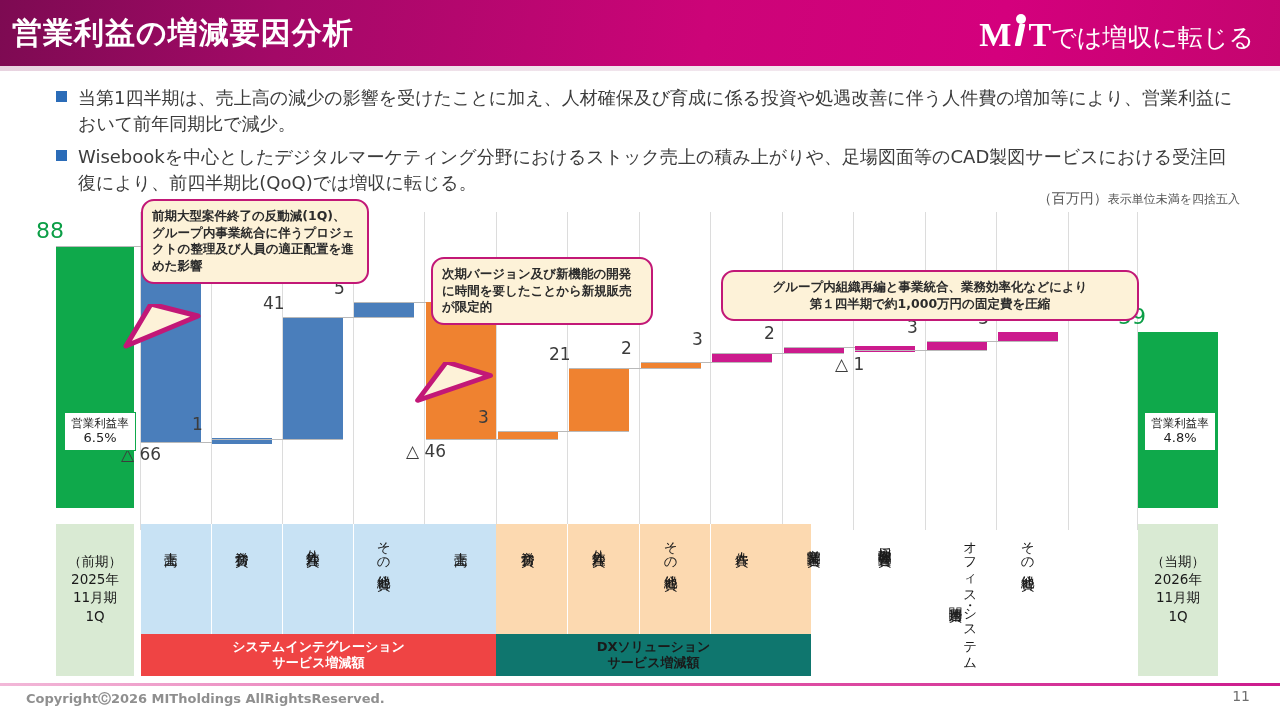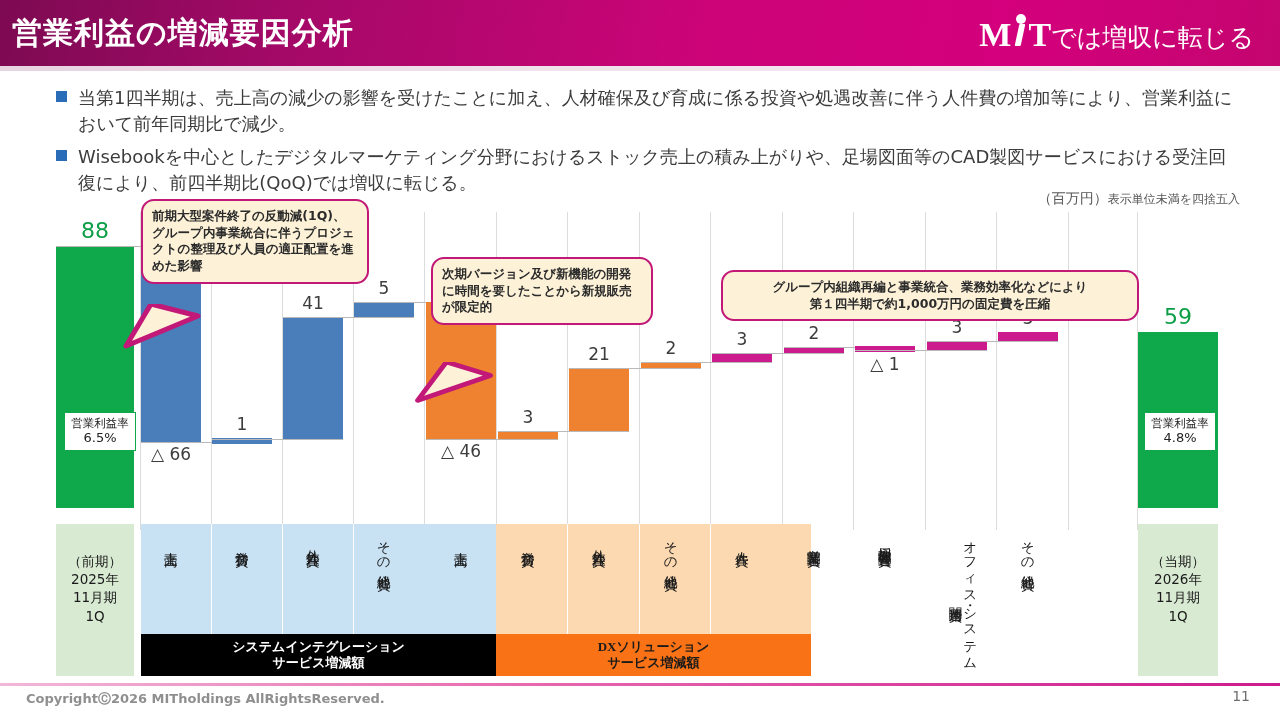--- a/index.html
+++ b/index.html
@@ -71,21 +71,21 @@
 
   .bar { position: absolute; }
   .bar-green   { background: #0fa94b; }
   .bar-blue    { background: #4a7ebb; }
   .bar-orange  { background: #ef8230; }
   .bar-magenta { background: #cc1b8d; }
 
   .connector { position: absolute; height: 1px; background: #b9b9b9; }
 
   .val-label {
-    position: absolute; font-size: 17px; color: #3c3c3c; text-align: center;
+    position: absolute; font-size: 17px; color: #3c3c3c; text-align: left;
     font-family: "DejaVu Sans", sans-serif; white-space: nowrap;
   }
   .val-total { font-size: 22px; color: #0b9e46; font-weight: normal; }
 
   .margin-box {
     position: absolute; background: #ffffff; border: 1px solid #0fa94b;
     font-size: 11.5px; line-height: 1.25; text-align: center; color: #222;
     padding: 3px 4px; font-family: "DejaVu Sans", sans-serif; white-space: nowrap;
   }
 
@@ -104,22 +104,22 @@
   .cat-bg { position: absolute; top: 0; height: 152px; }
   .cat-bg-green { background: #d9ead3; }
   .cat-bg-blue  { background: #c8e2f4; height: 110px; }
   .cat-bg-orange{ background: #fcd9b0; height: 110px; }
   .group-bar {
     position: absolute; top: 110px; height: 42px;
     display: flex; align-items: center; justify-content: center;
     text-align: center; font-size: 13px; font-weight: bold; line-height: 1.2;
     font-family: "DejaVu Sans", sans-serif;
   }
-  .group-blue { background: #000000; color: #ffffff; }
-  .group-orange { background: #f97316; color: #1a1a1a; font-family: Liberation Serif, serif; }
+  .group-blue { background: #ef4444; color: #ffffff; }
+  .group-orange { background: #0f766e; color: #1a1a1a; }
 
   .cat-label {
     position: absolute; text-align: center; font-size: 13.5px; color: #1a1a1a;
     font-family: "DejaVu Sans", sans-serif; line-height: 1.08;
   }
   .cat-vertical {
     writing-mode: vertical-rl; text-orientation: upright;
     letter-spacing: 1px; display: inline-block;
   }
   .cat-period {

